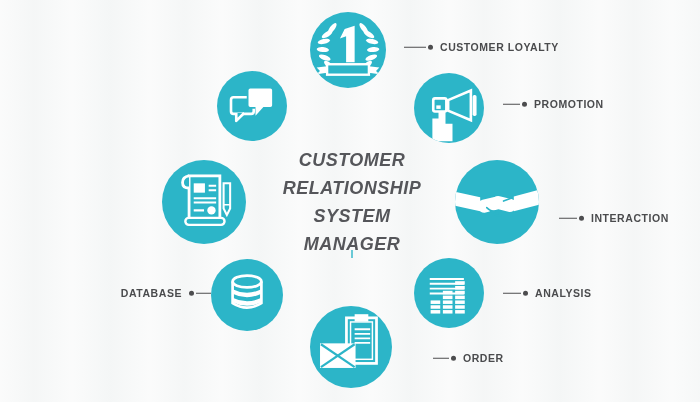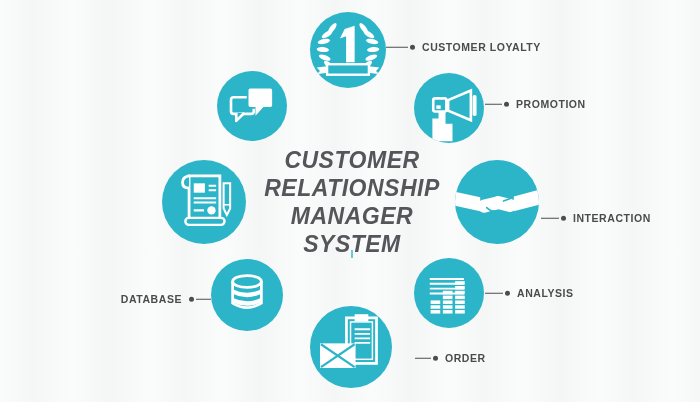--- a/index.html
+++ b/index.html
@@ -18,46 +18,46 @@
     background-image:repeating-linear-gradient(90deg,
       rgba(255,255,255,.45) 0px, rgba(240,243,243,.30) 34px,
       rgba(255,255,255,.45) 72px, rgba(236,241,241,.25) 110px,
       rgba(255,255,255,.45) 150px);
   }
   .circle{
     position:absolute;border-radius:50%;background:var(--accent);
     display:flex;align-items:center;justify-content:center;overflow:hidden;
   }
   .circle svg{width:100%;height:100%;display:block;}
-  .connector{position:absolute;display:flex;align-items:center;transform:translateY(-50%);}
+  .connector{position:absolute;display:flex;align-items:center;transform:translateY(-50%);margin-left:18px;}
   .cline{height:1.5px;background:var(--connector);display:inline-block;flex:none;}
   .cdot{width:5px;height:5px;border-radius:50%;background:var(--connector);display:inline-block;flex:none;}
   .connector.rside .cdot{margin:0 7px 0 2px;}
   .connector.lside .cdot{margin:0 2px 0 7px;}
   .lbl{
     font-size:10.5px;font-weight:700;letter-spacing:.55px;
     color:var(--label-text);white-space:nowrap;line-height:1;
   }
   .title{
     position:absolute;left:230px;top:146px;width:244px;text-align:center;
-    font-style:italic;font-weight:700;font-size:23px;line-height:28px;
+    font-style:italic;font-weight:700;font-size:18px;line-height:28px;
     letter-spacing:.5px;color:var(--title-text);
   }
   .tick{position:absolute;left:351px;top:250px;width:2px;height:8px;background:var(--accent);opacity:.7;}
 </style>
 </head>
 <body>
 
 <div class="stage">
 
   <div class="title">
     <div>CUSTOMER</div>
     <div>RELATIONSHIP</div>
+    <div>SYSTEM</div>
     <div>MANAGER</div>
-    <div>SYSTEM</div>
   </div>
   <div class="tick"></div>
 
   <div class="circle" style="left:310px;top:12px;width:76px;height:76px">
     <svg viewBox="0 0 80 80">
       <g fill="var(--icon)">
         <ellipse rx="6.5" ry="2.6" transform="translate(20,56) rotate(40)"></ellipse>
         <ellipse rx="6.5" ry="2.6" transform="translate(15.5,48) rotate(20)"></ellipse>
         <ellipse rx="6.5" ry="2.6" transform="translate(13.5,39.5) rotate(5)"></ellipse>
         <ellipse rx="6.5" ry="2.6" transform="translate(14.5,31) rotate(-12)"></ellipse>
@@ -178,21 +178,21 @@
   </div>
 
   <div class="circle" style="left:211px;top:259px;width:72px;height:72px">
     <svg viewBox="0 0 80 80">
       <path d="M24,25 V49 Q40,59 56,49 V25" fill="none" stroke="var(--icon)" stroke-width="3"></path>
       <ellipse cx="40" cy="25" rx="16" ry="6.5" fill="var(--accent)" stroke="var(--icon)" stroke-width="3"></ellipse>
       <path d="M24,33.5 Q40,41.5 56,33.5 L56,38.5 Q40,46.5 24,38.5 Z" fill="var(--icon)"></path>
       <path d="M24,43 Q40,51 56,43 L56,48 Q40,56 24,48 Z" fill="var(--icon)"></path>
     </svg>
   </div>
-  <div class="connector lside" style="right:489px;top:299px">
+  <div class="connector lside" style="right:489px;top:293px">
     <span class="lbl">DATABASE</span>
     <span class="cdot"></span>
     <span class="cline" style="width:15px"></span>
   </div>
 
   <div class="circle" style="left:162px;top:160px;width:84px;height:84px">
     <svg viewBox="0 0 90 90">
       <rect x="29" y="17" width="33" height="47" fill="var(--accent)" stroke="var(--icon)" stroke-width="3"></rect>
       <path d="M29,17 q-7,1 -7,7 q0,6 7,6" fill="var(--accent)" stroke="var(--icon)" stroke-width="3"></path>
       <rect x="34" y="25" width="12" height="10" fill="var(--icon)"></rect>

